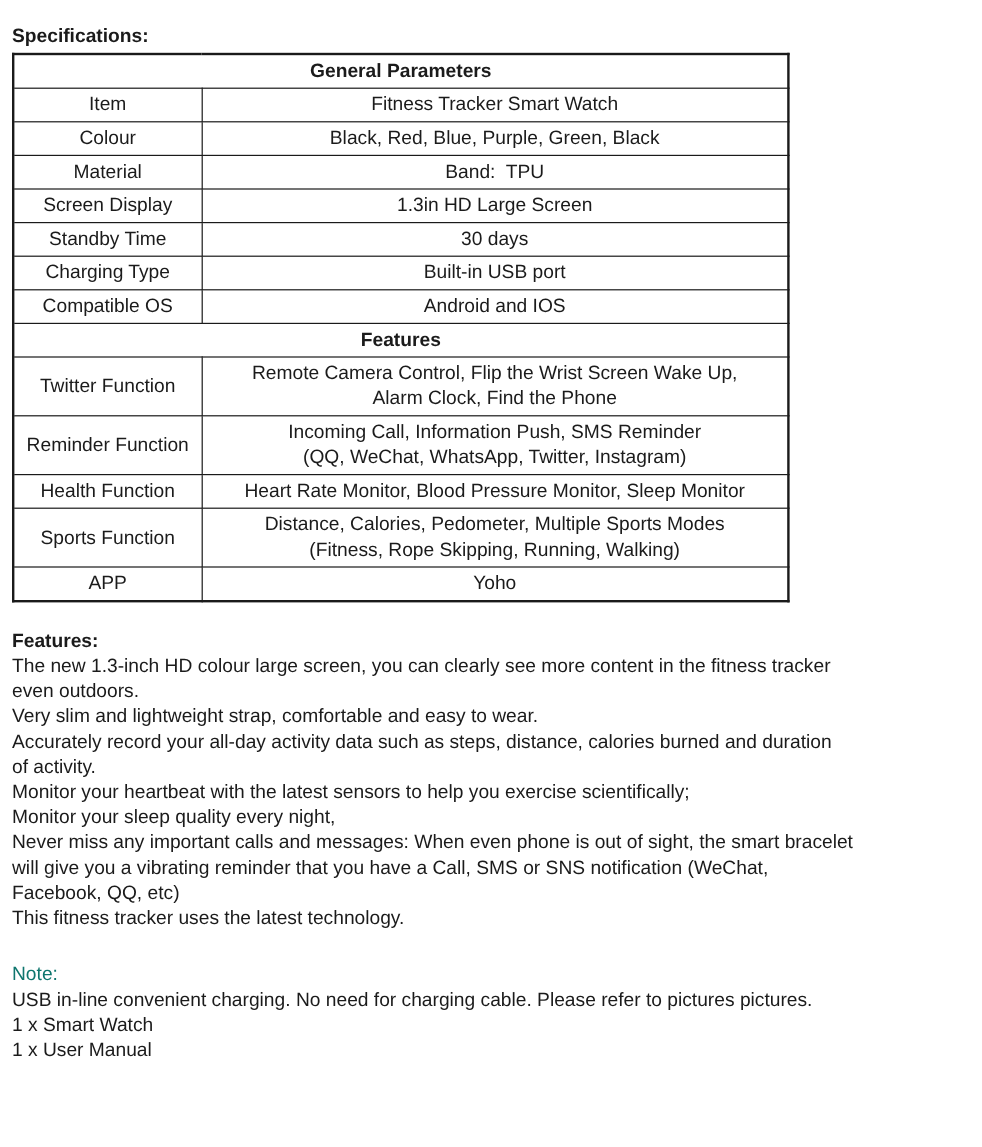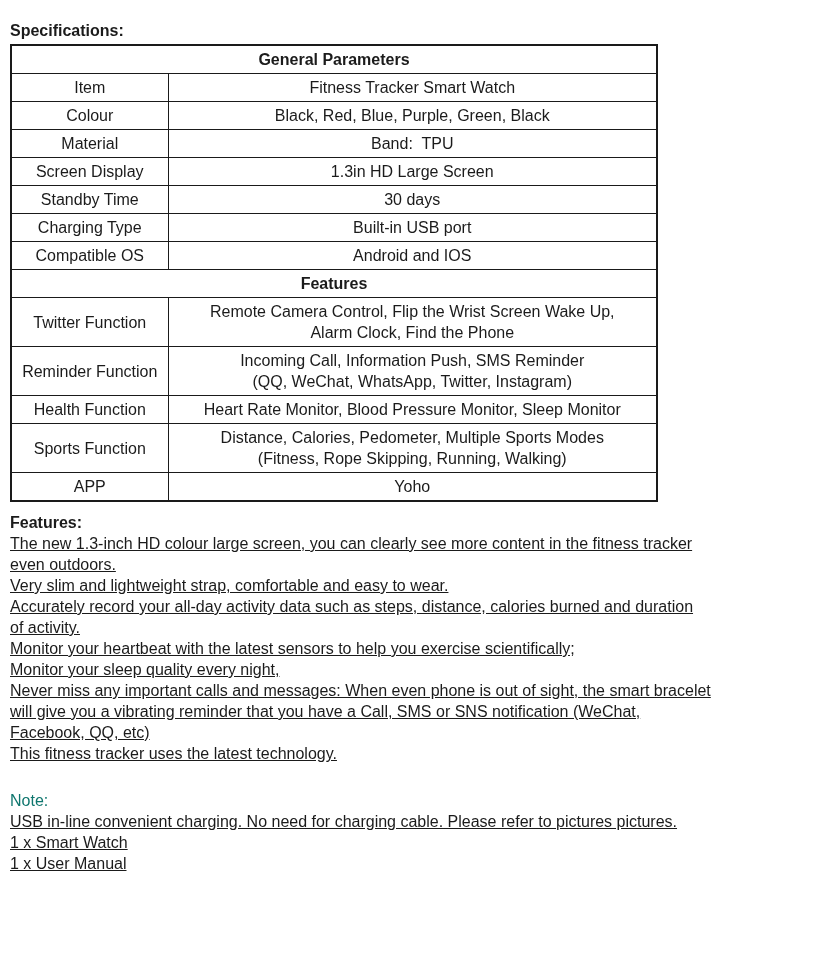--- a/index.html
+++ b/index.html
@@ -34,23 +34,22 @@
     padding: 3px 5px;
     vertical-align: middle;
     white-space: pre-wrap;
   }
   .spec-table td.section-header {
     font-weight: bold;
   }
   col.col-label { width: 157px; }
   .body-line {
     white-space: pre-wrap;
-    text-decoration: underline;
   }
-  .features-heading { margin-top: 10px; }
+  .features-heading { margin-top: 22px; }
   .note-heading { margin-top: 26px; font-weight: normal; }
   .package-heading { margin-top: 25px; }
 </style>
 </head>
 <body>
 
 <div class="page">
 
   <div class="heading">Specifications:</div>
 

